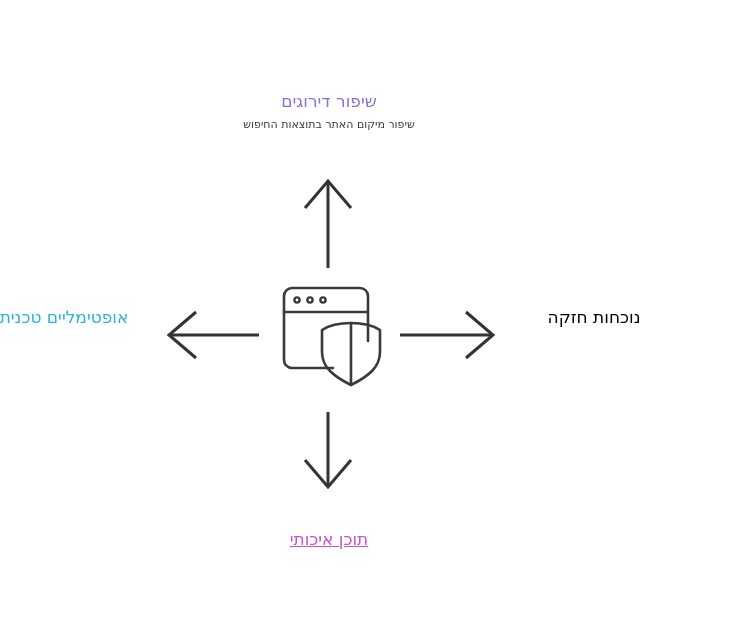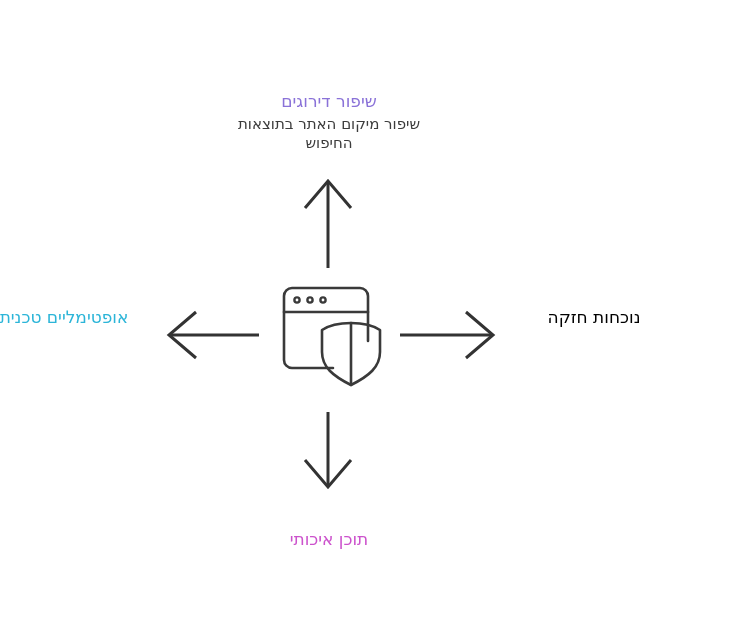--- a/index.html
+++ b/index.html
@@ -33,21 +33,21 @@
     unicode-bidi: isolate;
   }
   .node-title {
     font-size: 17px;
     line-height: 22px;
     font-weight: 400;
     margin: 0 0 3px 0;
     white-space: nowrap;
   }
   .node-desc {
-    font-size: 15px;
+    font-size: 11px;
     line-height: 19px;
     color: #3c3c3c;
     font-weight: 400;
     margin: 0;
   }
 
   
   #node-rankings {
     left: 273px;
     top: 90px;
@@ -169,16 +169,16 @@
 
   <div class="node" id="node-presence">
     <p class="node-title" style="color:#000000;">נוכחות חזקה</p>
   </div>
 
   <div class="node" id="node-optimization">
     <p class="node-title" style="color:#2cb5d8;">אופטימליים טכנית</p>
   </div>
 
   <div class="node" id="node-content">
-    <p class="node-title" style="color:#cc52cc;">תוכן איכותי</p>
+    <p class="node-title" style="color:#cc52cc;text-decoration:underline;">תוכן איכותי</p>
   </div>
 
 </div>
 
 </body></html>

